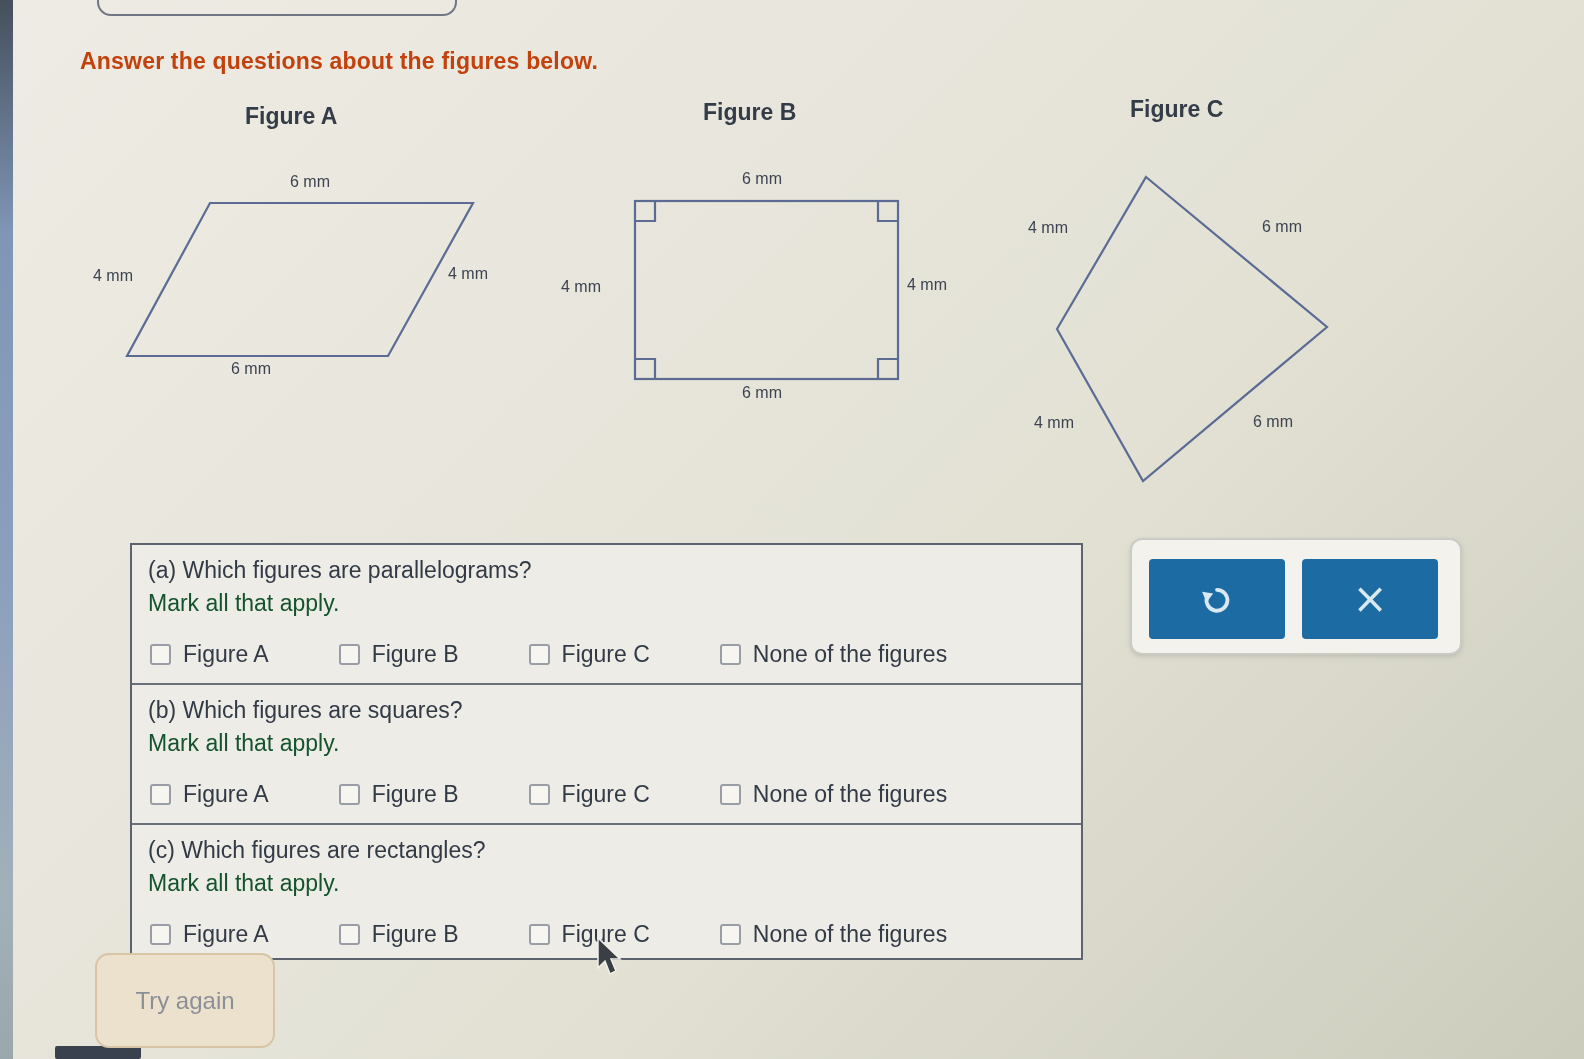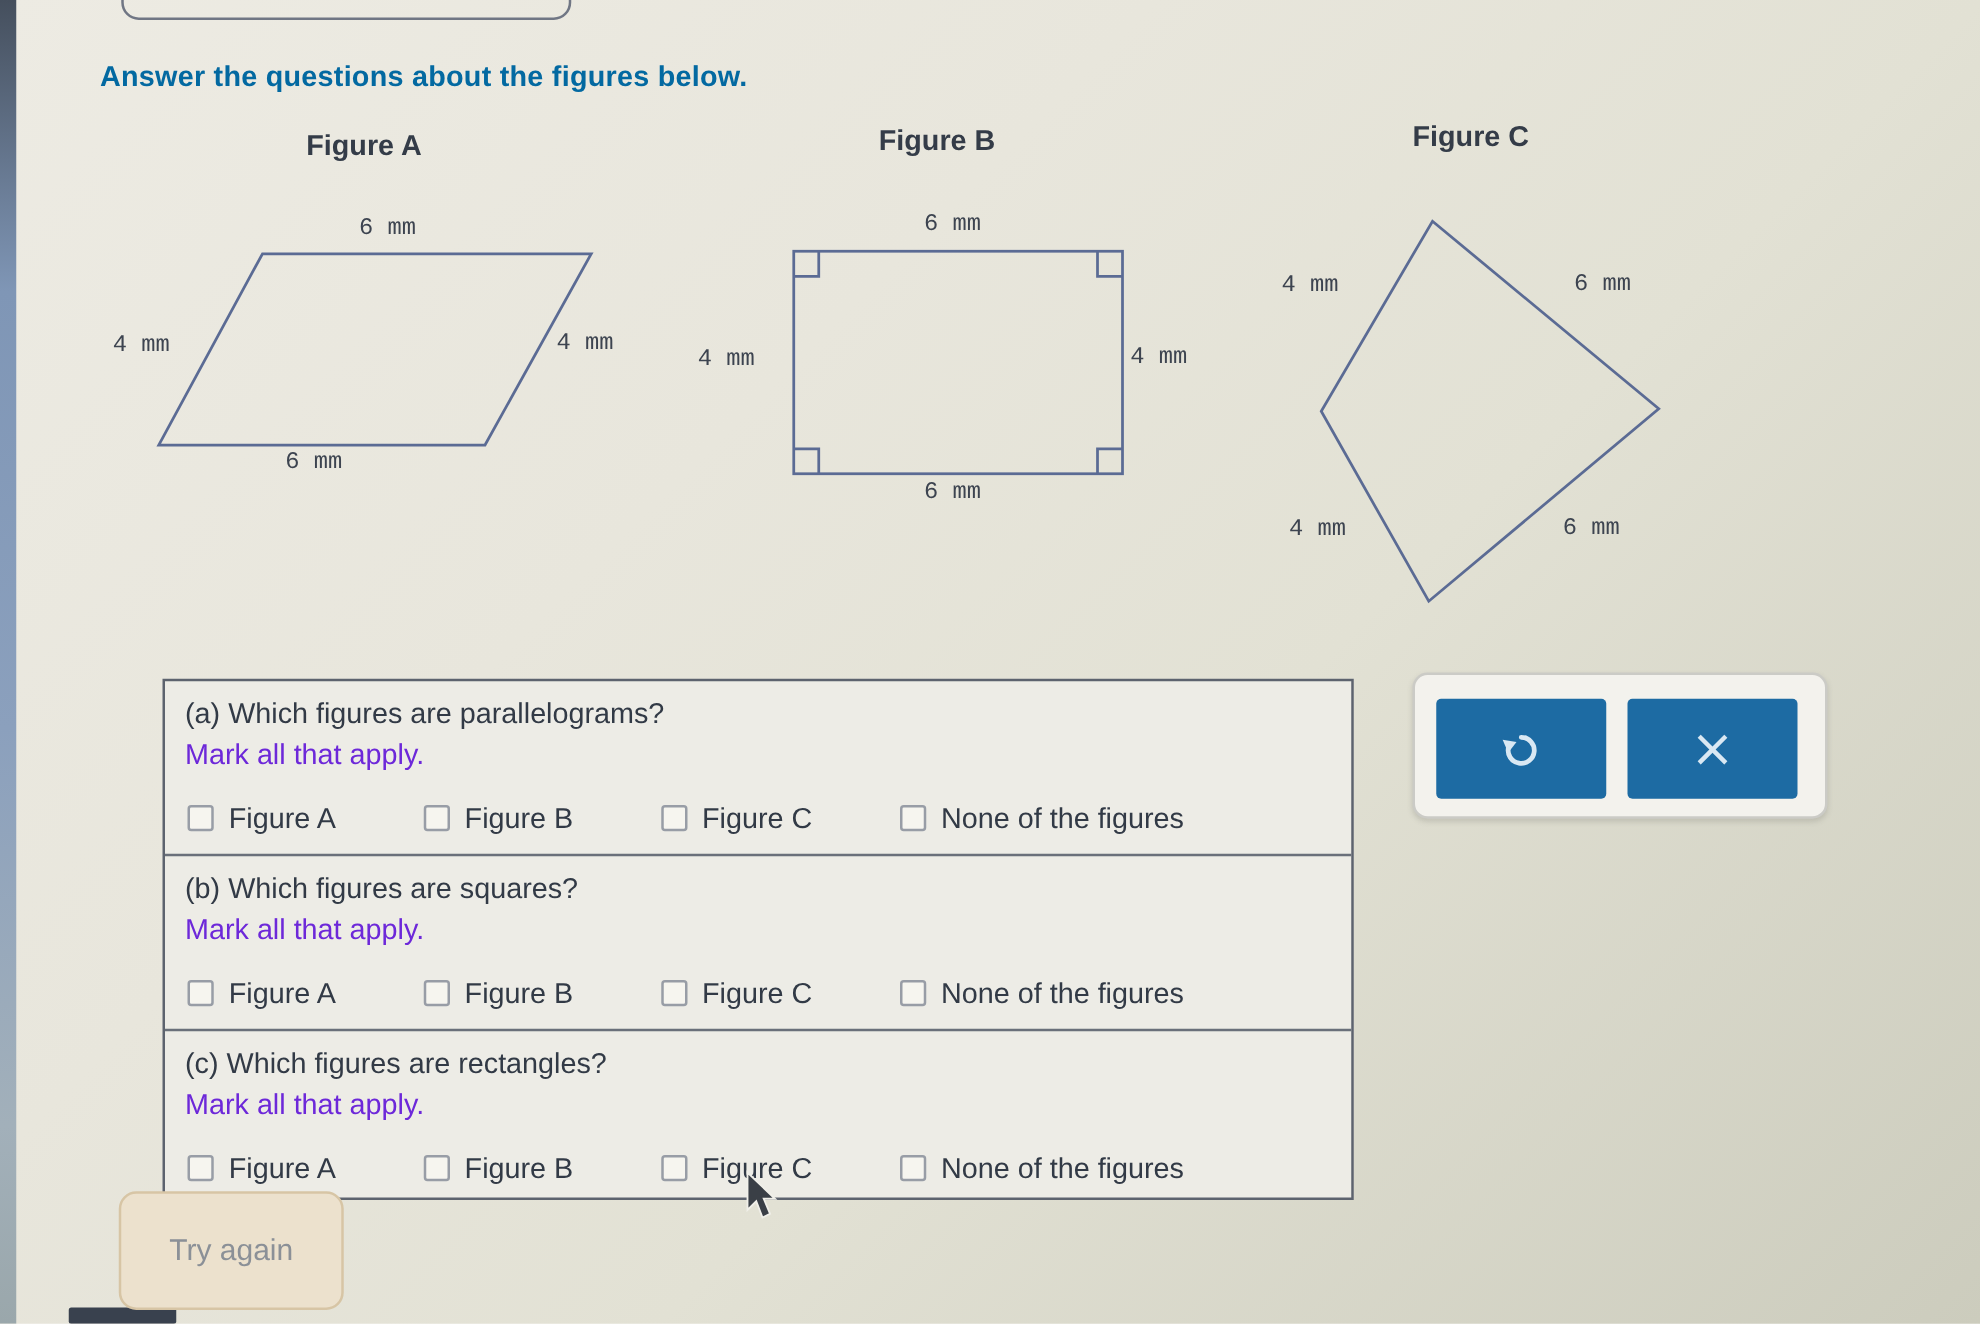--- a/index.html
+++ b/index.html
@@ -10,37 +10,37 @@
   }
   .abs{position:absolute;}
 
   
   .left-strip{left:0;top:0;width:13px;height:1059px;
     background:linear-gradient(180deg,#454f5d 0%,#7f96b6 22%,#8ba0bd 55%,#a2b0ba 85%,#9aa7ab 100%);}
   .bottom-dark-patch{left:55px;top:1046px;width:86px;height:13px;background:#39414e;border-radius:2px;}
   .top-cropped-outline{left:97px;top:-30px;width:356px;height:42px;border:2px solid #70768 4;
     border:2px solid #707684;border-radius:14px;background:transparent;}
 
-  .instruction{left:80px;top:48px;font-size:23px;font-weight:bold;color:#0369a1;letter-spacing:.2px;}
+  .instruction{left:80px;top:48px;font-size:23px;font-weight:bold;color:#c2410c;letter-spacing:.2px;}
 
   .fig-title{font-size:23px;font-weight:bold;color:#343c48;}
-  .dim{font-family:Liberation Mono, monospace;font-size:19px;color:#3d4450;white-space:nowrap;
+  .dim{font-family:Liberation Sans, sans-serif;font-size:16px;color:#3d4450;white-space:nowrap;
     transform:translate(-50%,-50%);}
   svg.shape{overflow:visible;}
   .stroke{fill:none;stroke:#5b6b94;stroke-width:2.2px;}
 
   
   .panel{left:130px;top:543px;width:953px;height:417px;border:2px solid #5d636e;
     background:#edece6;box-sizing:border-box;}
   .section{position:absolute;left:0;width:100%;box-sizing:border-box;}
   .sec-a{top:0;height:140px;border-bottom:2px solid #6a707a;padding-left:11px;}
   .sec-b{top:140px;height:140px;border-bottom:2px solid #6a707a;}
   .sec-c{top:280px;height:103px;}
   .q-line1{position:absolute;left:16px;top:12px;font-size:23px;color:#323a46;}
-  .q-line2{position:absolute;left:16px;top:45px;font-size:23px;color:#6d28d9;}
+  .q-line2{position:absolute;left:16px;top:45px;font-size:23px;color:#14532d;}
   .opt-row{position:absolute;left:18px;top:96px;display:flex;align-items:center;}
   .option{display:flex;align-items:center;margin-right:70px;cursor:pointer;}
   .checkbox{width:21px;height:21px;border:2px solid #989da6;border-radius:3px;
     background:#f6f5ef;box-sizing:border-box;margin-right:12px;flex:0 0 auto;}
   .opt-label{font-size:23px;color:#323a46;white-space:nowrap;}
 
   
   .toolbar{left:1130px;top:538px;width:332px;height:117px;background:#f3f2ed;
     border:2px solid #cbcbc6;border-radius:12px;box-sizing:border-box;
     box-shadow:0 2px 4px rgba(120,120,110,.25);}

